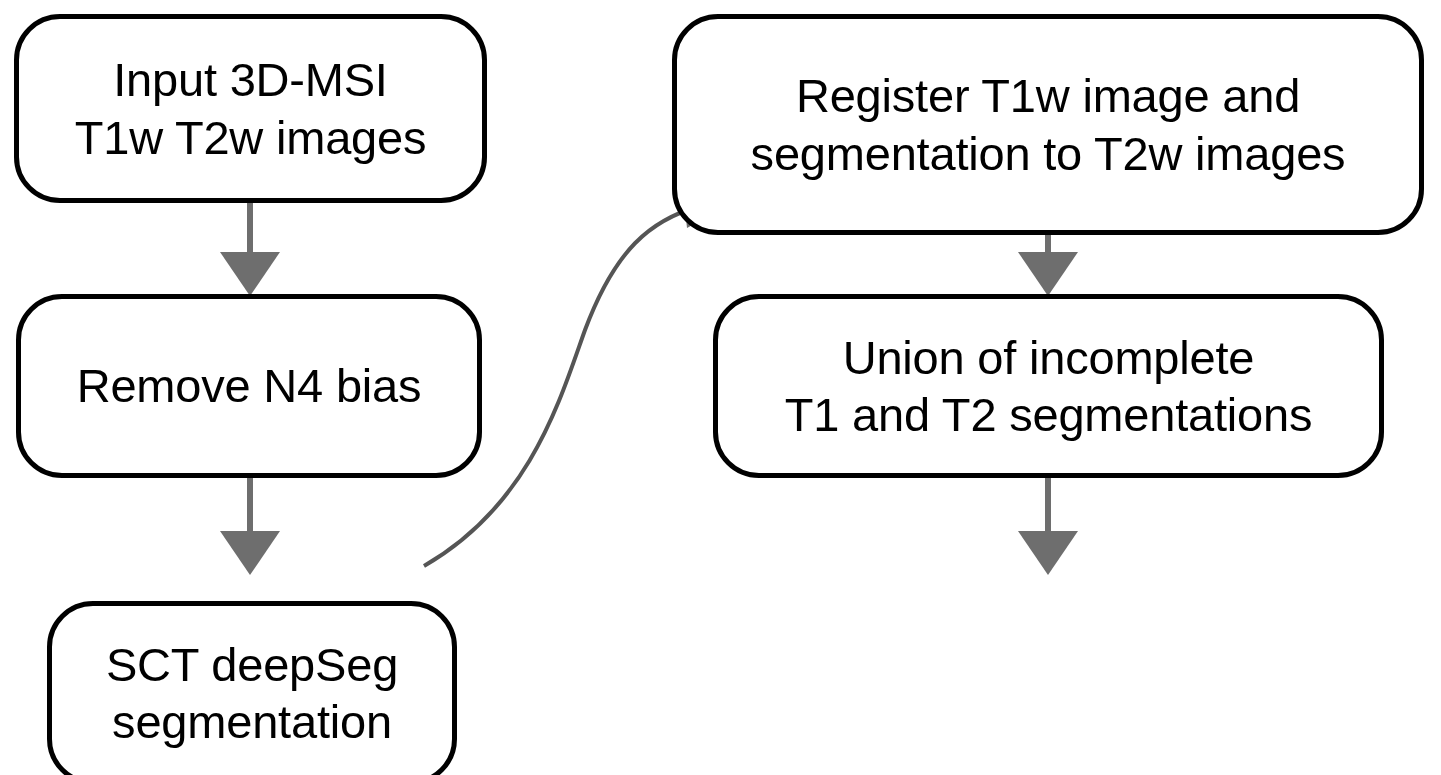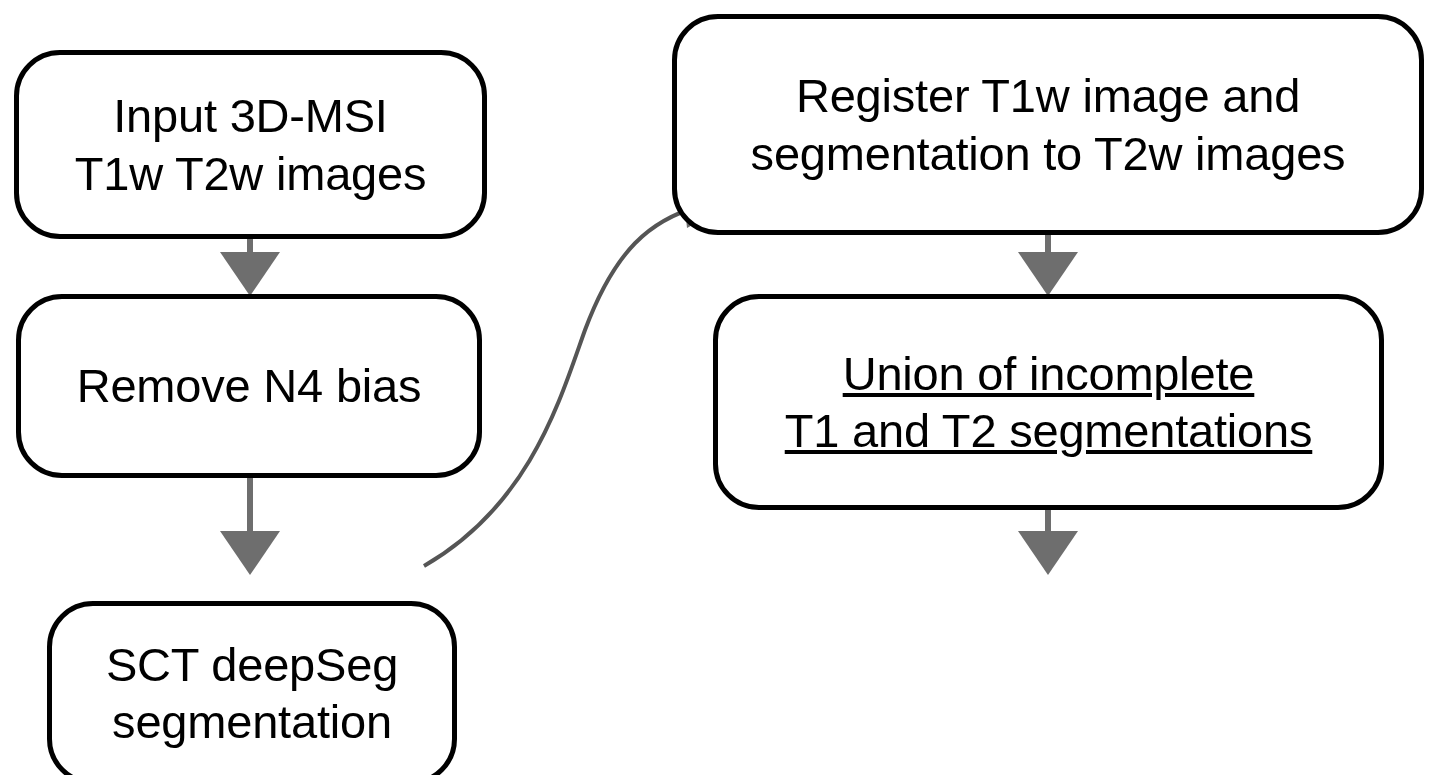--- a/index.html
+++ b/index.html
@@ -72,38 +72,38 @@
       <line x1="1048" y1="203" x2="1048" y2="258" stroke="#6e6e6e" stroke-width="6"></line>
       <polygon points="1018,252 1078,252 1048,296" fill="#6e6e6e"></polygon>
     </g>
 
     <g>
       <line x1="1048" y1="478" x2="1048" y2="537" stroke="#6e6e6e" stroke-width="6"></line>
       <polygon points="1018,531 1078,531 1048,575" fill="#6e6e6e"></polygon>
     </g>
   </svg>
 
-  <div class="node" style="left:14px; top:14px; width:473px; height:189px;margin-top:36px;">
+  <div class="node" style="left:14px; top:14px; width:473px; height:189px;">
     <span class="node-label">Input 3D-MSI
 T1w T2w images</span>
   </div>
 
   <div class="node" style="left:16px; top:294px; width:466px; height:184px;">
     <span class="node-label">Remove N4 bias</span>
   </div>
 
   <div class="node" style="left:47px; top:573px; width:410px; height:184px;margin-top:28px;">
     <span class="node-label">SCT deepSeg
 segmentation</span>
   </div>
 
   <div class="node" style="left:672px; top:14px; width:752px; height:221px;">
     <span class="node-label">Register T1w image and
 segmentation to T2w images</span>
   </div>
 
-  <div class="node" style="left:713px; top:294px; width:671px; height:216px;text-decoration:underline;">
+  <div class="node" style="left:713px; top:294px; width:671px; height:184px;">
     <span class="node-label">Union of incomplete
 T1 and T2 segmentations</span>
   </div>
 
 
 </div>
 
 </body></html>

